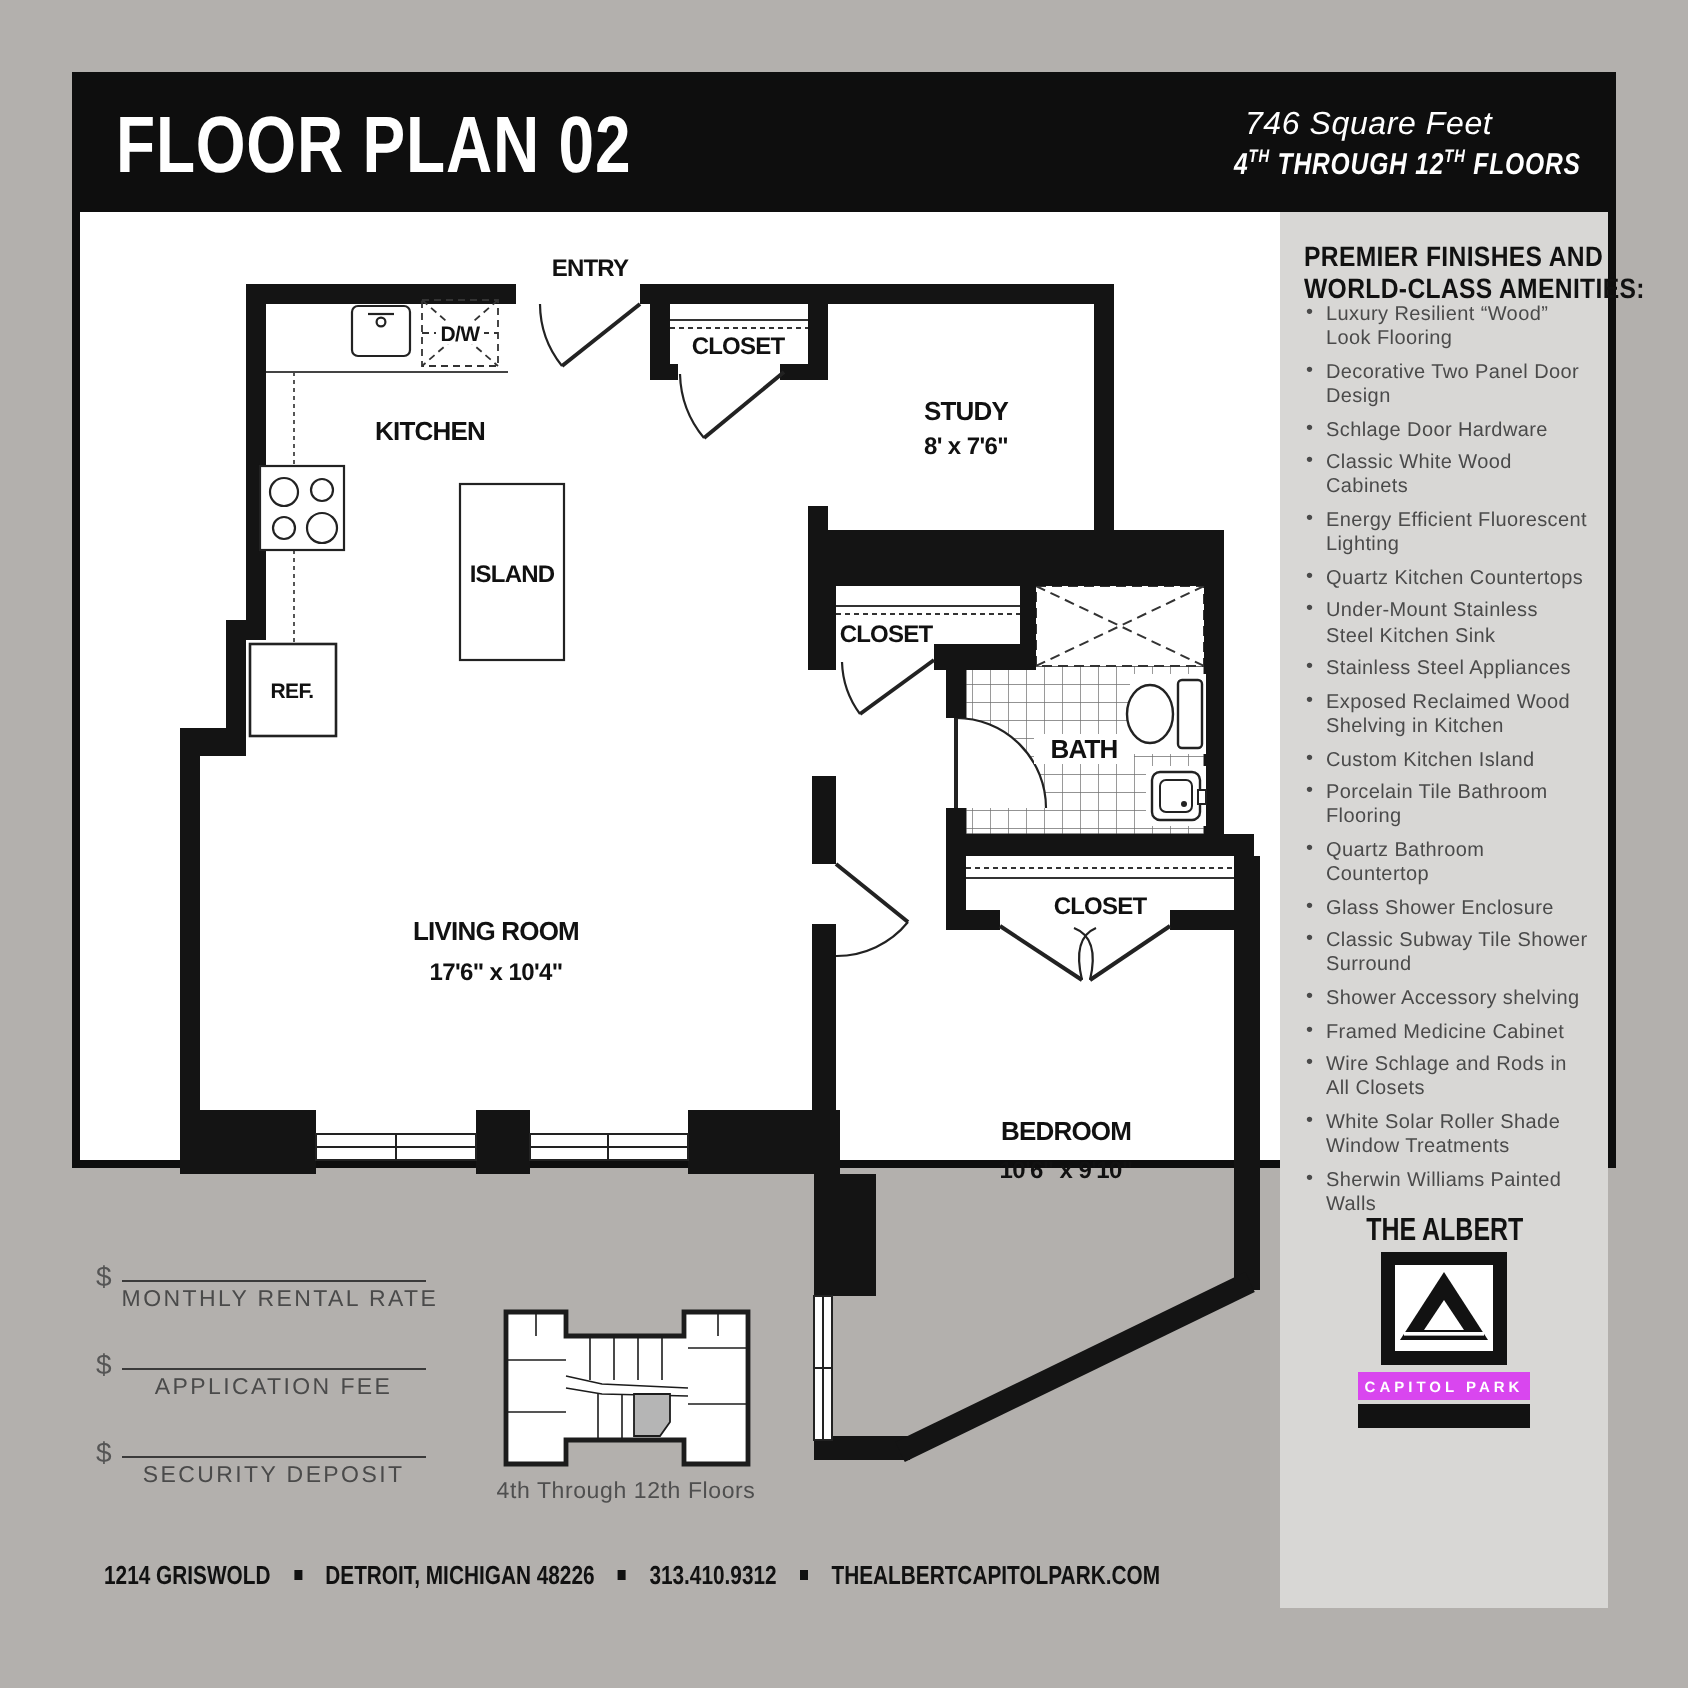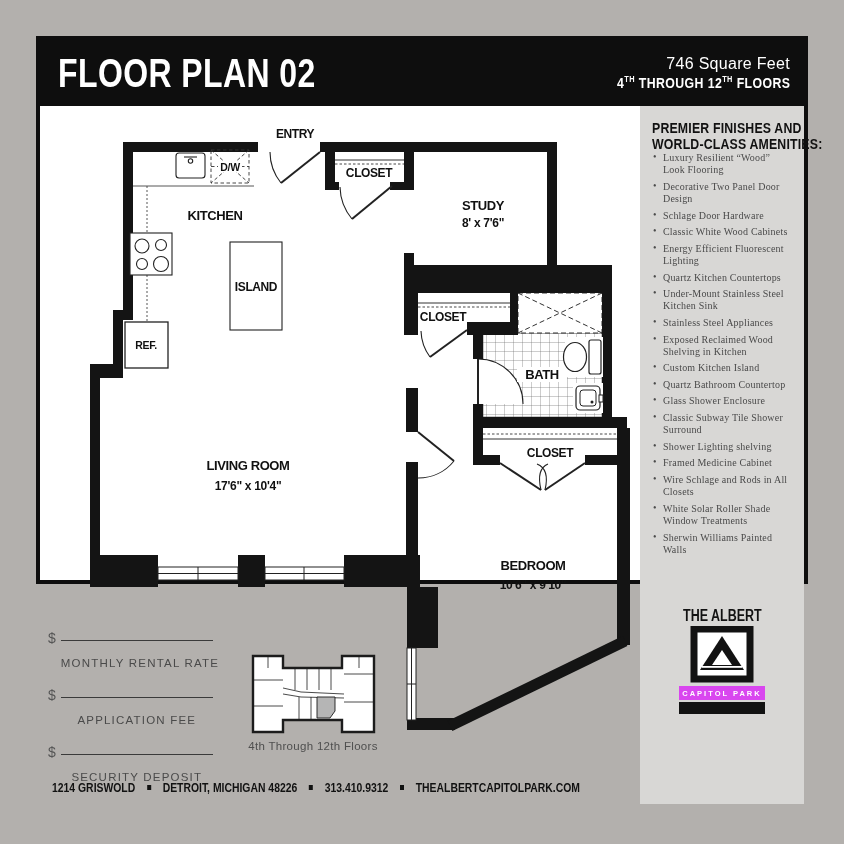--- a/index.html
+++ b/index.html
@@ -17,35 +17,35 @@
   .cx-r{display:inline-block;transform:scaleX(.82);transform-origin:100% 50%;white-space:nowrap;}
   .cx-c{display:inline-block;transform:scaleX(.82);transform-origin:50% 50%;white-space:nowrap;}
 
   
   .header{
     position:absolute;left:0;top:0;width:764px;height:66px;background:#0e0e0e;
     display:flex;justify-content:space-between;align-items:center;
     padding:0 14px 0 18px;box-sizing:border-box;color:#fff;
   }
   .header .title{font-size:40px;font-weight:700;letter-spacing:.5px;}
-  .header .hright{text-align:right;line-height:1.25;}
+  .header .hright{text-align:center;line-height:1.25;font-style:italic;}
   .header .sqft{font-size:16px;font-weight:400;letter-spacing:.3px;}
   .header .floors{font-size:15px;font-weight:700;letter-spacing:.5px;}
   .header .floors sup{font-size:9px;vertical-align:6px;}
 
   
   .sidebar{
     position:absolute;left:600px;top:66px;width:164px;height:698px;
     background:#d8d7d5;box-sizing:border-box;padding:14px 10px 10px 12px;
   }
   .amen-title{font-size:14px;font-weight:700;color:#111;line-height:1.15;letter-spacing:.2px;margin-bottom:0;}
   ul.amenities{list-style:none;margin:0;padding:0;}
   ul.amenities li{
     position:relative;font-size:10px;line-height:1.22;color:#4a4a4a;
-    padding-left:11px;margin-bottom:4.4px;letter-spacing:.2px;font-family:Liberation Serif, serif;
+    padding-left:11px;margin-bottom:4.4px;letter-spacing:.2px;
   }
   ul.amenities li::before{content:"•";position:absolute;left:1px;top:-1px;color:#4a4a4a;}
 
   
   .logo{position:absolute;left:0;right:0;bottom:90px;text-align:center;}
   .logo .l1{font-size:16px;font-weight:700;color:#121212;letter-spacing:0;margin-bottom:1px;}
   .logo svg{display:block;margin:0 auto;}
   .logo .lbar{width:86px;margin:2px auto 0;background:#d946ef;color:#fff;
     font-size:7.5px;font-weight:700;letter-spacing:2px;text-align:center;padding:3px 0 2px;}
   .logo .lbase{width:86px;height:12px;margin:2px auto 0;background:#121212;}
@@ -56,21 +56,21 @@
   .rm2{font-family:"Liberation Sans",sans-serif;font-size:12px;font-weight:700;letter-spacing:-.4px;fill:#111;text-anchor:middle;}
   .dim{font-family:"Liberation Sans",sans-serif;font-size:12px;font-weight:700;letter-spacing:-.3px;fill:#111;text-anchor:middle;}
   .fx{font-family:"Liberation Sans",sans-serif;font-size:10.5px;font-weight:700;letter-spacing:-.3px;fill:#111;text-anchor:middle;}
 
   
   .pricing{position:absolute;left:8px;top:588px;width:190px;}
   .price-row{display:flex;align-items:flex-start;margin-bottom:16px;}
   .dollar{font-size:14px;color:#555;margin-right:5px;margin-top:2px;}
   .price-col{flex:1;}
   .price-line{height:12px;border-bottom:1.6px solid #3a3a3a;width:152px;}
-  .price-label{width:152px;text-align:center;font-size:11.5px;color:#4a4a4a;letter-spacing:1.2px;margin-top:16px;white-space:nowrap;}
+  .price-label{width:152px;text-align:center;font-size:11.5px;color:#4a4a4a;letter-spacing:1.2px;margin-top:3px;white-space:nowrap;}
 
   
   .keyplan{position:absolute;left:188px;top:614px;width:170px;text-align:center;}
   .keyplan svg{display:block;margin:0 auto;}
   .kp-caption{font-size:11.5px;color:#4f4f4f;margin-top:6px;letter-spacing:.3px;white-space:nowrap;}
 
   
   .footer{position:absolute;left:12px;top:740px;width:575px;white-space:nowrap;
     font-size:13px;font-weight:700;color:#111;}
   .footer .sep{display:inline-block;width:5px;height:5px;background:#111;margin:0 11px;vertical-align:2px;}
@@ -329,24 +329,25 @@
         <li>Luxury Resilient “Wood” Look Flooring</li>
         <li>Decorative Two Panel Door Design</li>
         <li>Schlage Door Hardware</li>
         <li>Classic White Wood Cabinets</li>
         <li>Energy Efficient Fluorescent Lighting</li>
         <li>Quartz Kitchen Countertops</li>
         <li>Under-Mount Stainless Steel Kitchen Sink</li>
         <li>Stainless Steel Appliances</li>
         <li>Exposed Reclaimed Wood Shelving in Kitchen</li>
         <li>Custom Kitchen Island</li>
+        <li>Porcelain Tile Bathroom Flooring</li>
         <li>Quartz Bathroom Countertop</li>
         <li>Glass Shower Enclosure</li>
         <li>Classic Subway Tile Shower Surround</li>
-        <li>Shower Lighting shelving</li>
+        <li>Shower Accessory shelving</li>
         <li>Framed Medicine Cabinet</li>
         <li>Wire Schlage and Rods in All Closets</li>
         <li>White Solar Roller Shade Window Treatments</li>
         <li>Sherwin Williams Painted Walls</li>
       </ul>
 
     <div class="logo">
       <div class="l1"><span class="cx-c" style="transform:scaleX(.78);">THE ALBERT</span></div>
       <svg width="64" height="58" viewBox="0 0 64 58">
         <rect x="4" y="3" width="56" height="50" fill="#ffffff" stroke="#121212" stroke-width="7"></rect>

